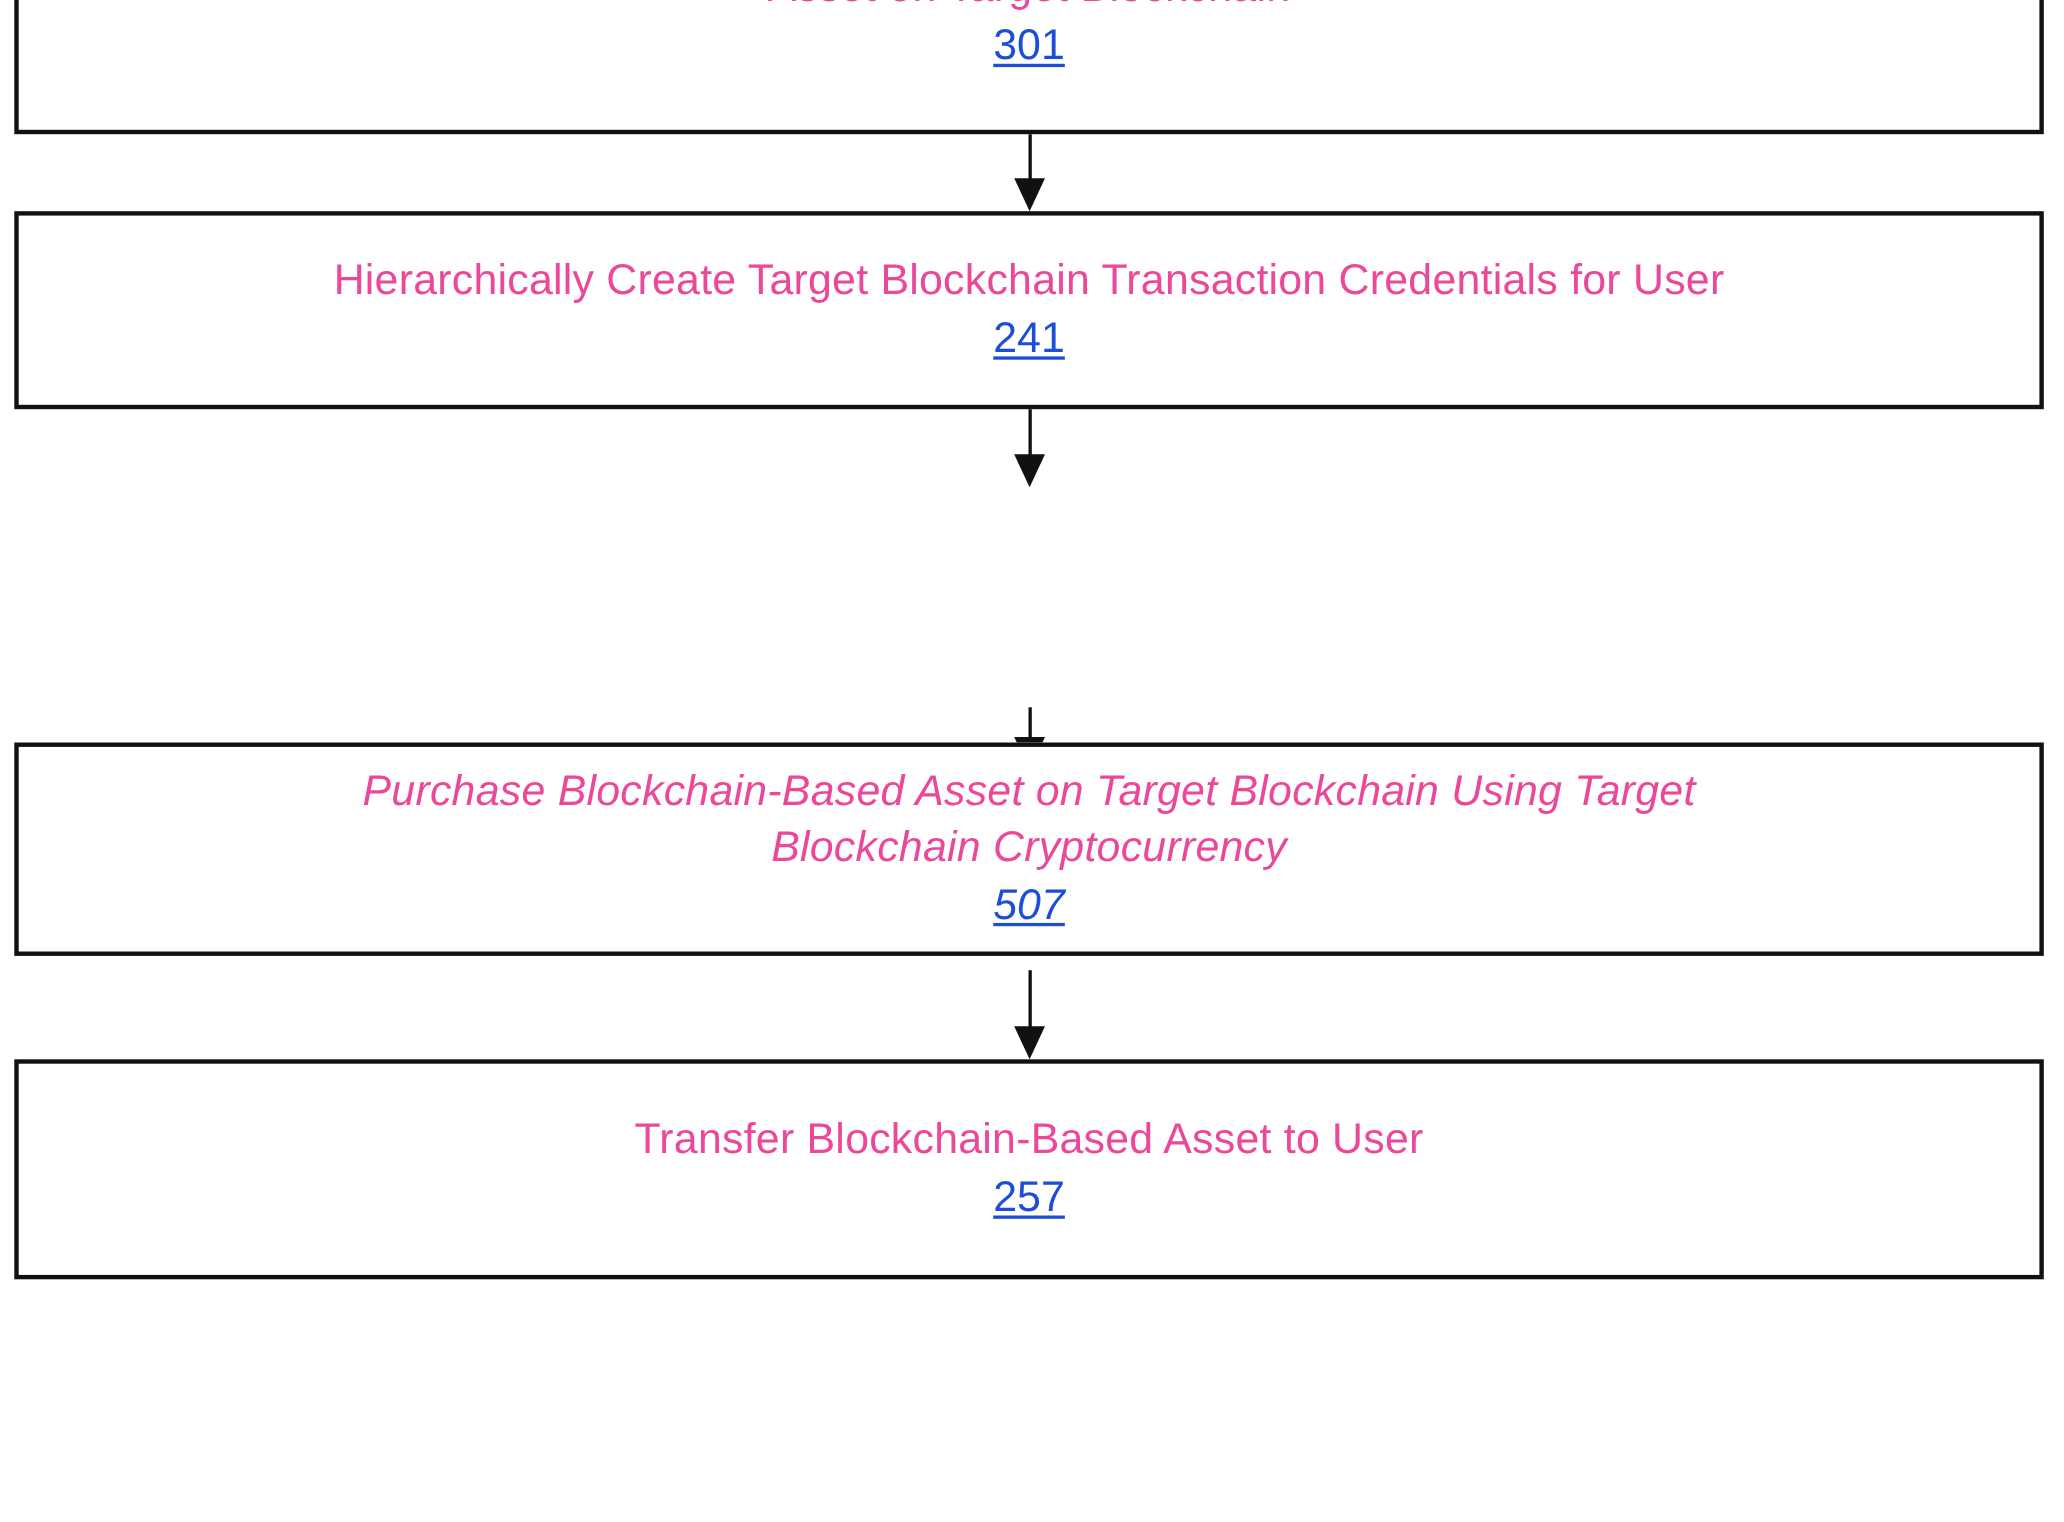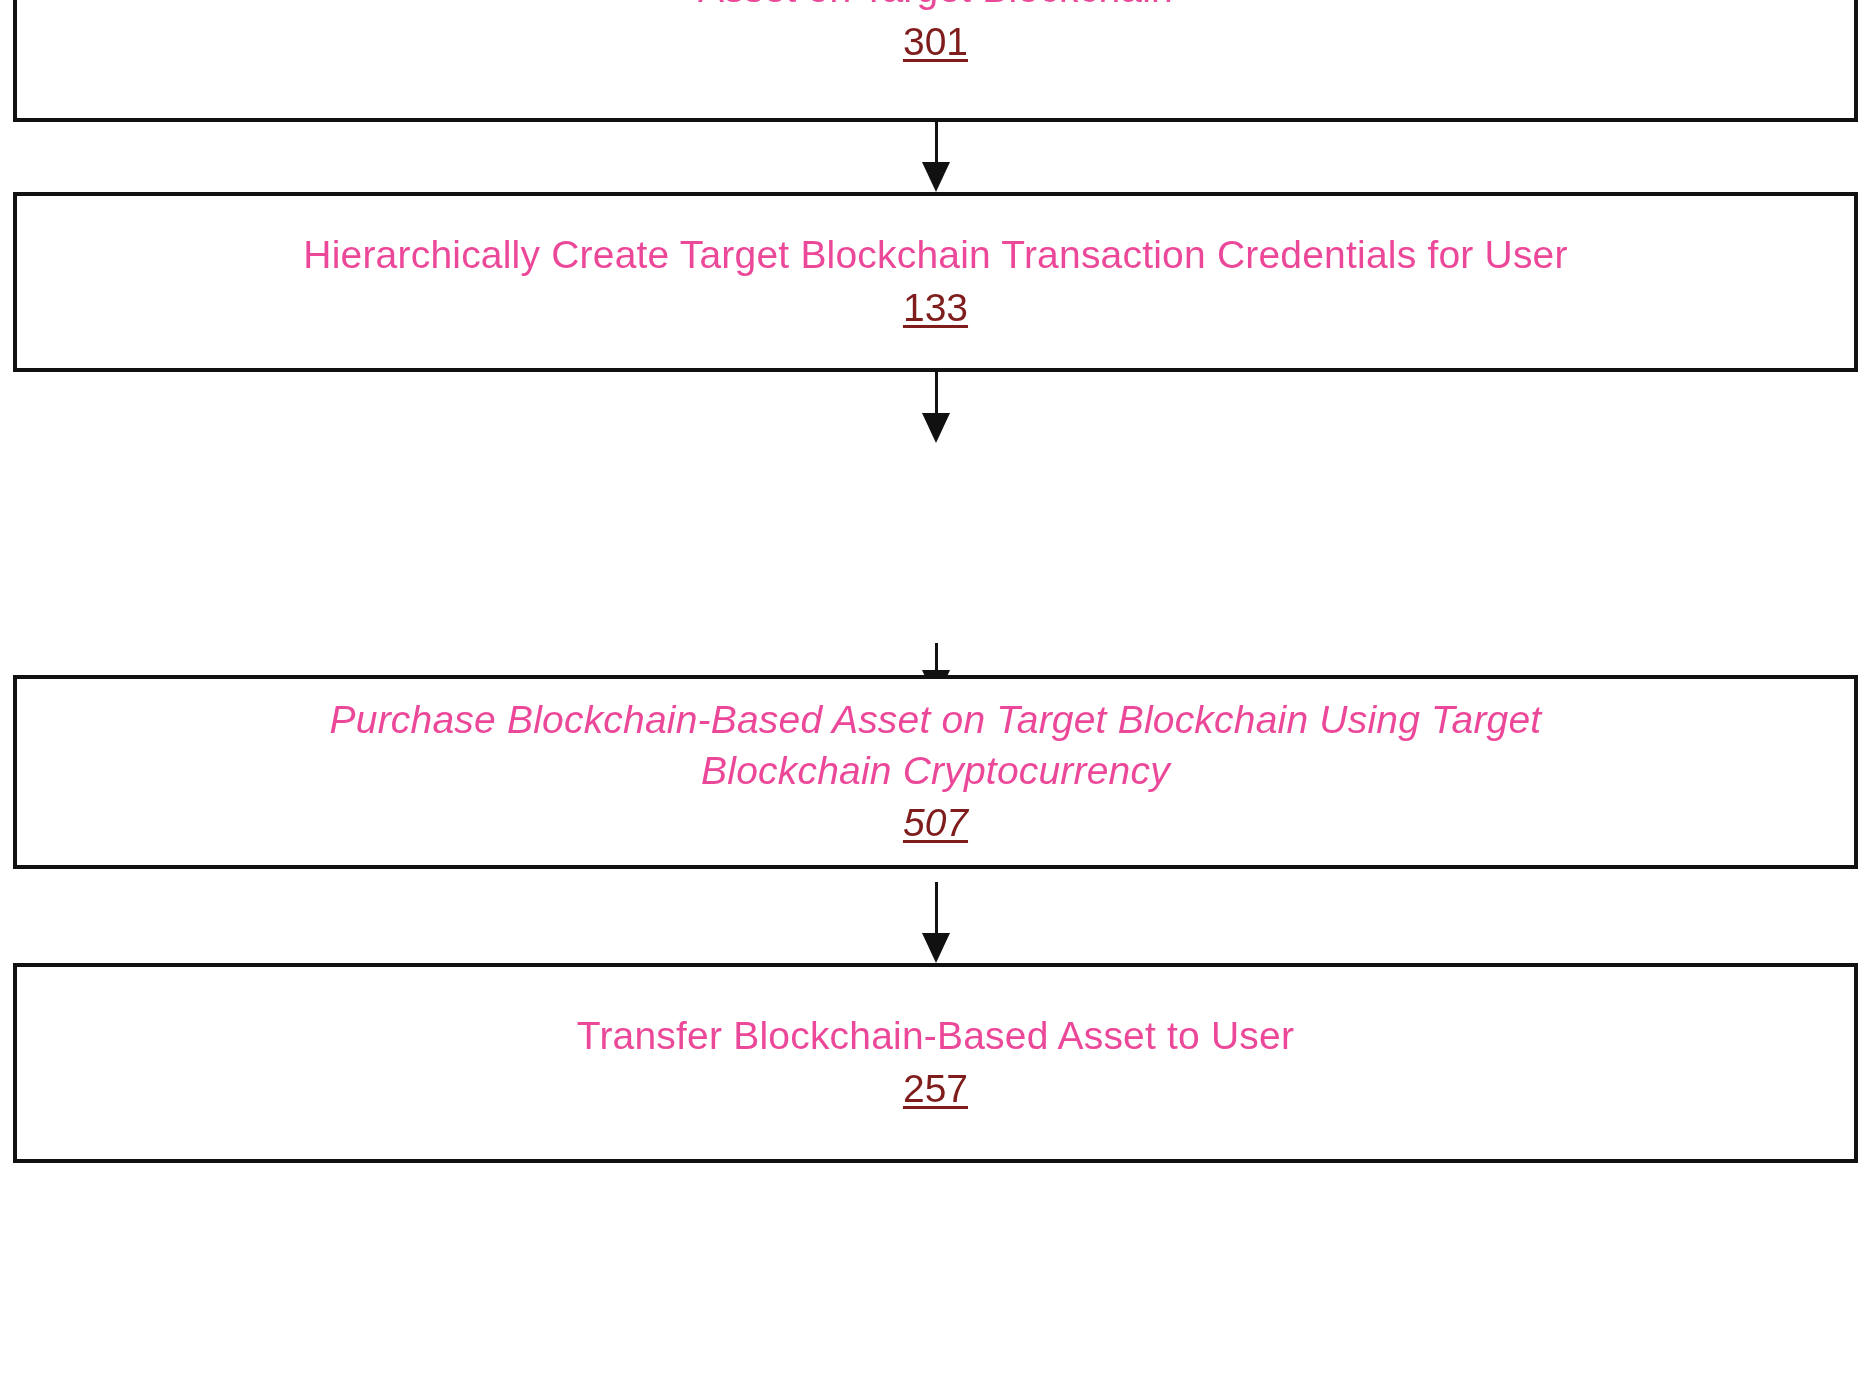--- a/index.html
+++ b/index.html
@@ -44,21 +44,21 @@
     letter-spacing: 0.2px;
     color: #ec4899;
     padding: 0 26px;
     white-space: pre-line;
     font-weight: 400;
   }
 
   .step-ref {
     font-size: 39px;
     line-height: 1.30;
-    color: #7f1d1d;
+    color: #1d4ed8;
     text-decoration: underline;
     text-underline-offset: 4px;
     margin-top: 2px;
     font-weight: 400;
   }
 
   
   #box-301 { top: -90px;  height: 212px; }      
   #box-303 { top: 192px;  height: 180px; }
   #box-305 { top: 443px;  height: 200px; }
@@ -114,21 +114,21 @@
     <div class="step-ref">301</div>
   </div>
 
   <div class="arrow" id="arrow-1">
     <div class="shaft"></div>
     <div class="head"></div>
   </div>
 
   <div class="step-box" id="box-303">
     <div class="step-text">Hierarchically Create Target Blockchain Transaction Credentials for User</div>
-    <div class="step-ref">133</div>
+    <div class="step-ref">241</div>
   </div>
 
   <div class="arrow" id="arrow-2">
     <div class="shaft"></div>
     <div class="head"></div>
   </div>
 
 
   <div class="arrow" id="arrow-3">
     <div class="shaft"></div>

